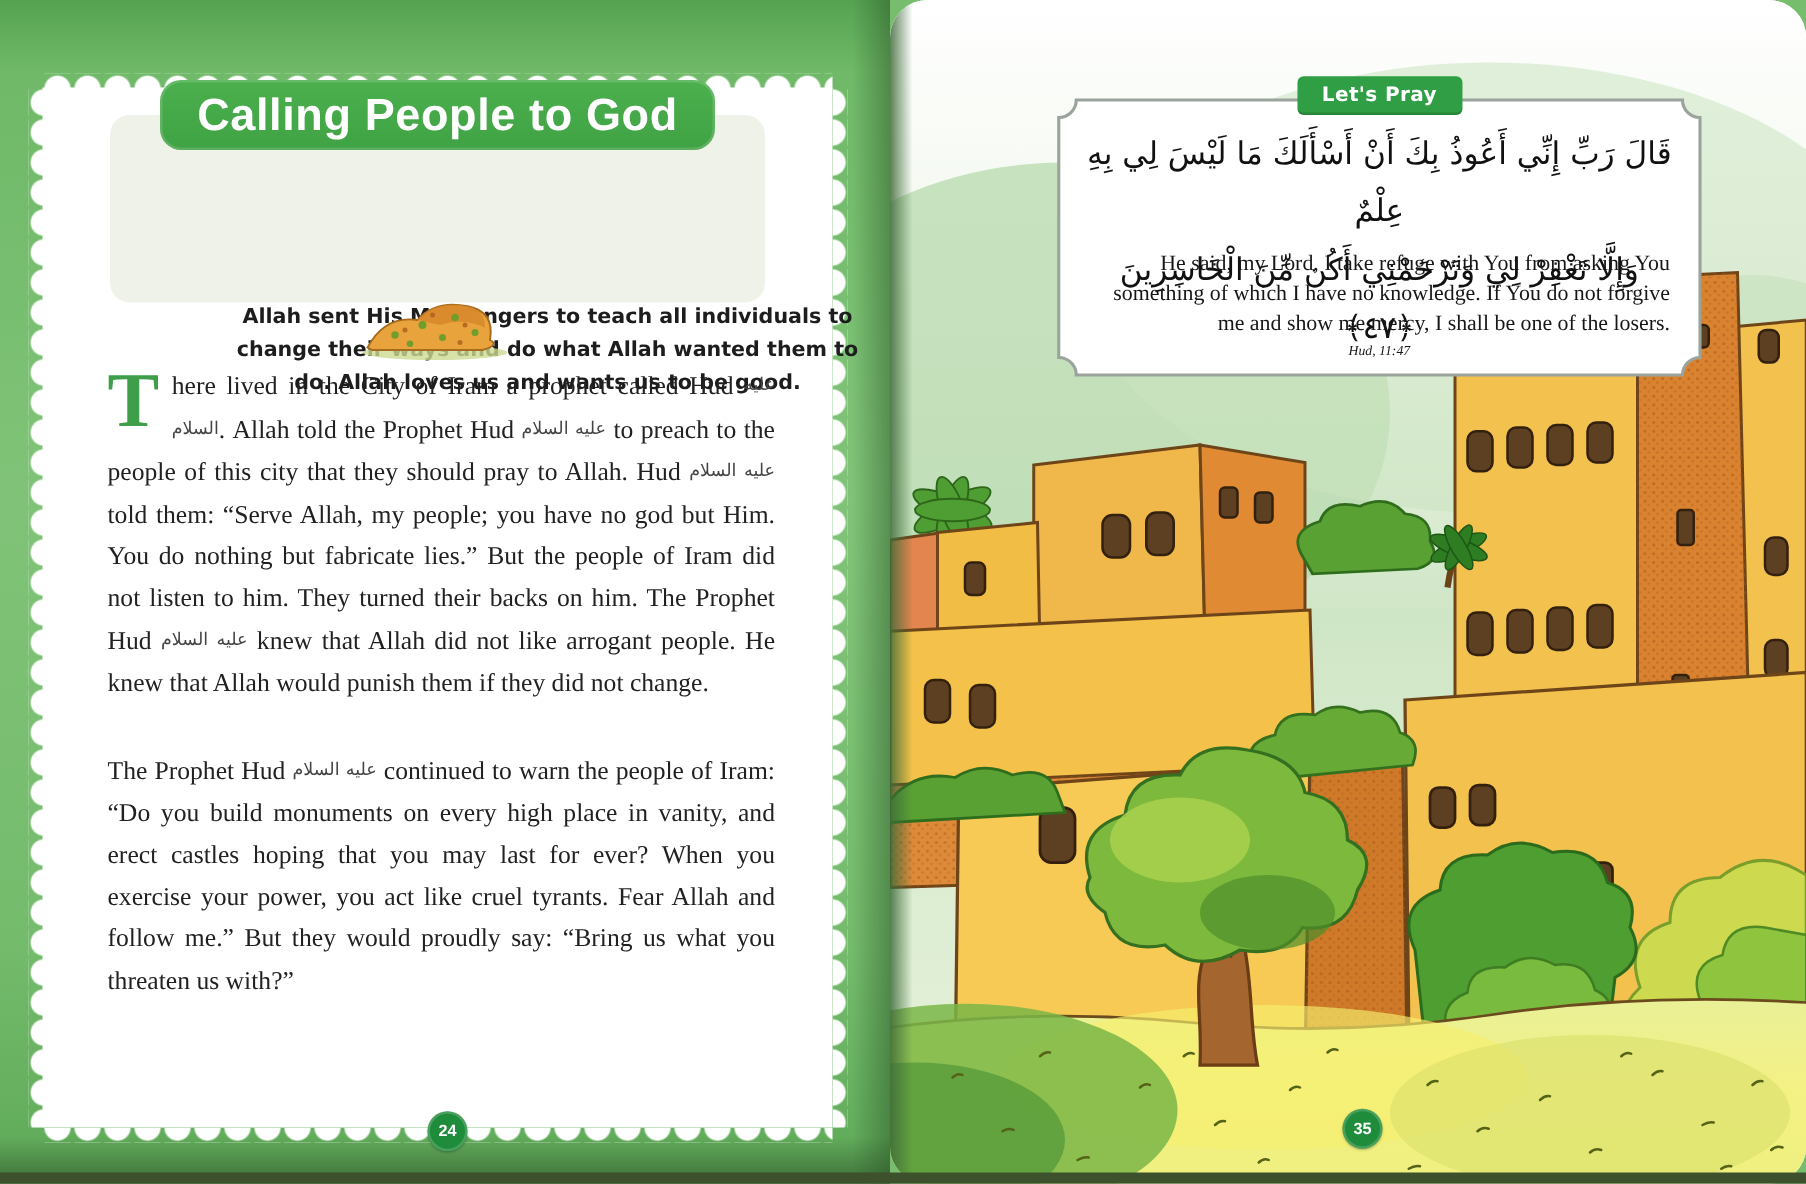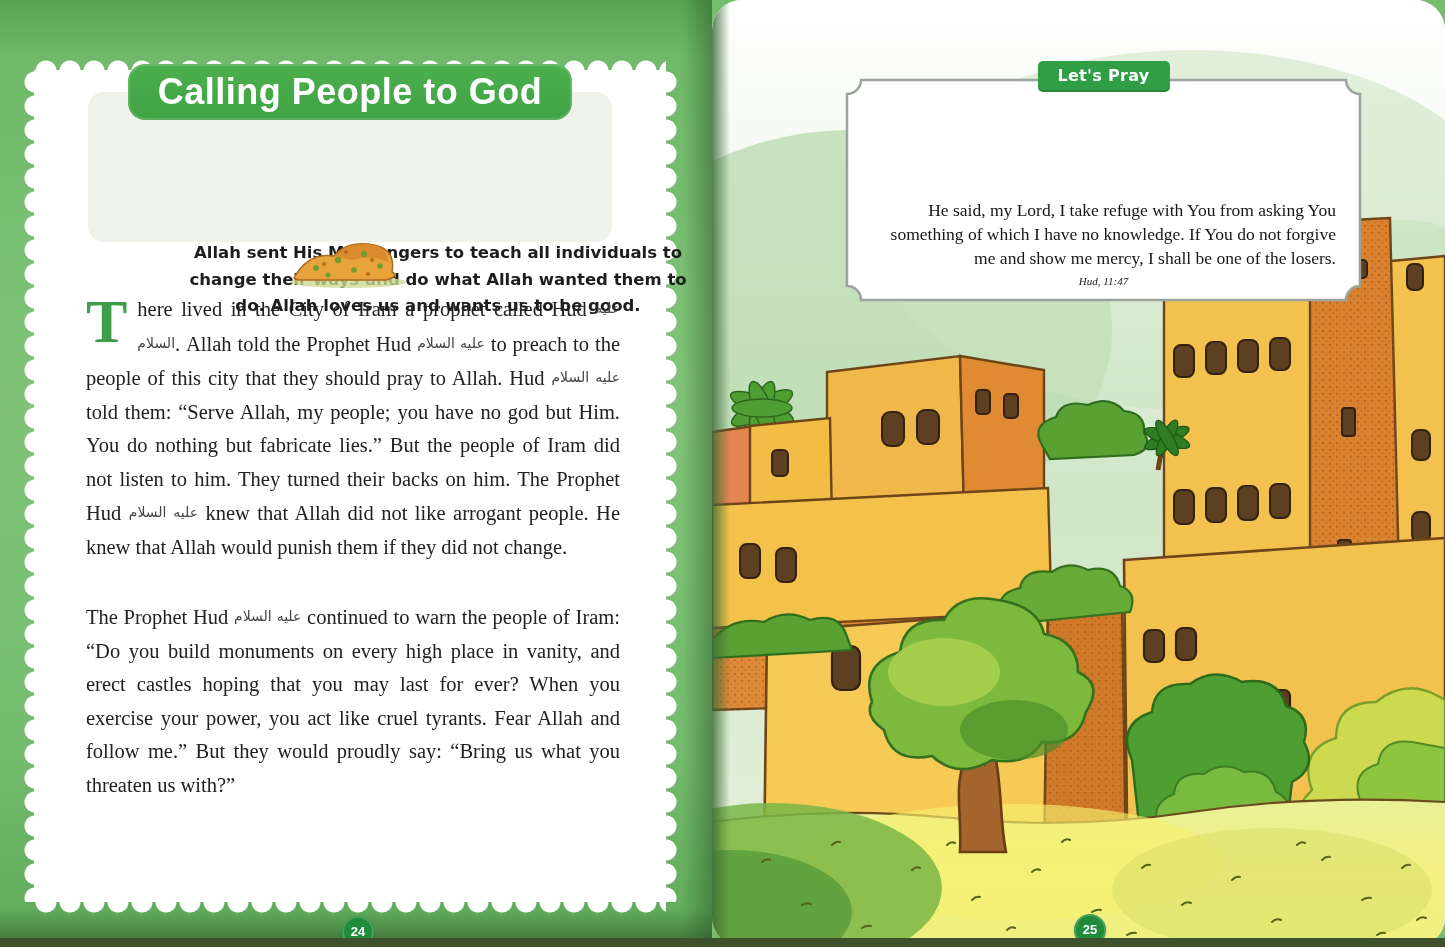--- a/index.html
+++ b/index.html
@@ -34,21 +34,21 @@
   .body-para{position:absolute;left:86px;width:534px;margin:0;font-family:"Liberation Serif",serif;
     font-size:20.5px;line-height:33.5px;color:#212121;text-align:justify;}
   .p1{top:292px;}
   .p2{top:588px;margin-top:12px;}
   .dropcap{float:left;font-family:"Liberation Serif",serif;font-weight:700;font-size:62px;line-height:50px;
     padding:4px 10px 0 0;color:#3f9e49;}
   .pbuh{font-family:"DejaVu Sans",sans-serif;font-size:14px;color:#444;vertical-align:3px;letter-spacing:0;}
 
   .page-num{position:absolute;width:32px;height:32px;border-radius:50%;background:#1f8c3b;
     box-shadow:inset 0 0 0 2px rgba(255,255,255,.18), 0 1px 2px rgba(0,0,0,.25);
-    color:#fff;font-size:13px;font-weight:700;text-align:center;line-height:32px;margin-top:27px;}
+    color:#fff;font-size:13px;font-weight:700;text-align:center;line-height:32px;}
   .pn-left{left:342px;top:889px;}
   .pn-right{left:362px;top:887px;}
 
   
   .right-page{position:absolute;left:712px;top:0;width:733px;height:947px;overflow:hidden;background:#f3f7ee;border-radius:30px;}
   .scene{position:absolute;left:0;top:0;}
 
   .pray-box{position:absolute;left:133px;top:78px;width:517px;height:224px;}
   .box-frame{position:absolute;left:0;top:0;}
   .badge{position:absolute;left:50%;top:-17px;transform:translateX(-50%);background:#2f9e44;
@@ -275,21 +275,25 @@
       </g>
 
       <rect x="0" y="0" width="18" height="947" fill="url(#gutterGrad)"></rect>
     </svg>
 
     <div class="pray-box">
       <svg class="box-frame" width="517" height="224" viewBox="0 0 517 224">
         <path d="M 16 2 H 501 A 14 14 0 0 0 515 16 V 208 A 14 14 0 0 0 501 222 H 16 A 14 14 0 0 0 2 208 V 16 A 14 14 0 0 0 16 2 Z" fill="#ffffff" stroke="#9aa39c" stroke-width="2.5"></path>
       </svg>
       <div class="badge">Let's Pray</div>
+      <div class="arabic">
+        <div>قَالَ رَبِّ إِنِّي أَعُوذُ بِكَ أَنْ أَسْأَلَكَ مَا لَيْسَ لِي بِهِ عِلْمٌ</div>
+        <div>وَإِلَّا تَغْفِرْ لِي وَتَرْحَمْنِي أَكُن مِّنَ الْخَاسِرِينَ ﴿٤٧﴾</div>
+      </div>
       <p class="trans">He said, my Lord, I take refuge with You from asking You something of which I have no knowledge. If You do not forgive me and show me mercy, I shall be one of the losers.</p>
       <p class="ref">Hud, 11:47</p>
     </div>
 
-    <div class="page-num pn-right">25</div>
+    <div class="page-num pn-right">35</div>
   </div>
 
   <div class="photo-edge"></div>
 </div>
 
 </body></html>

